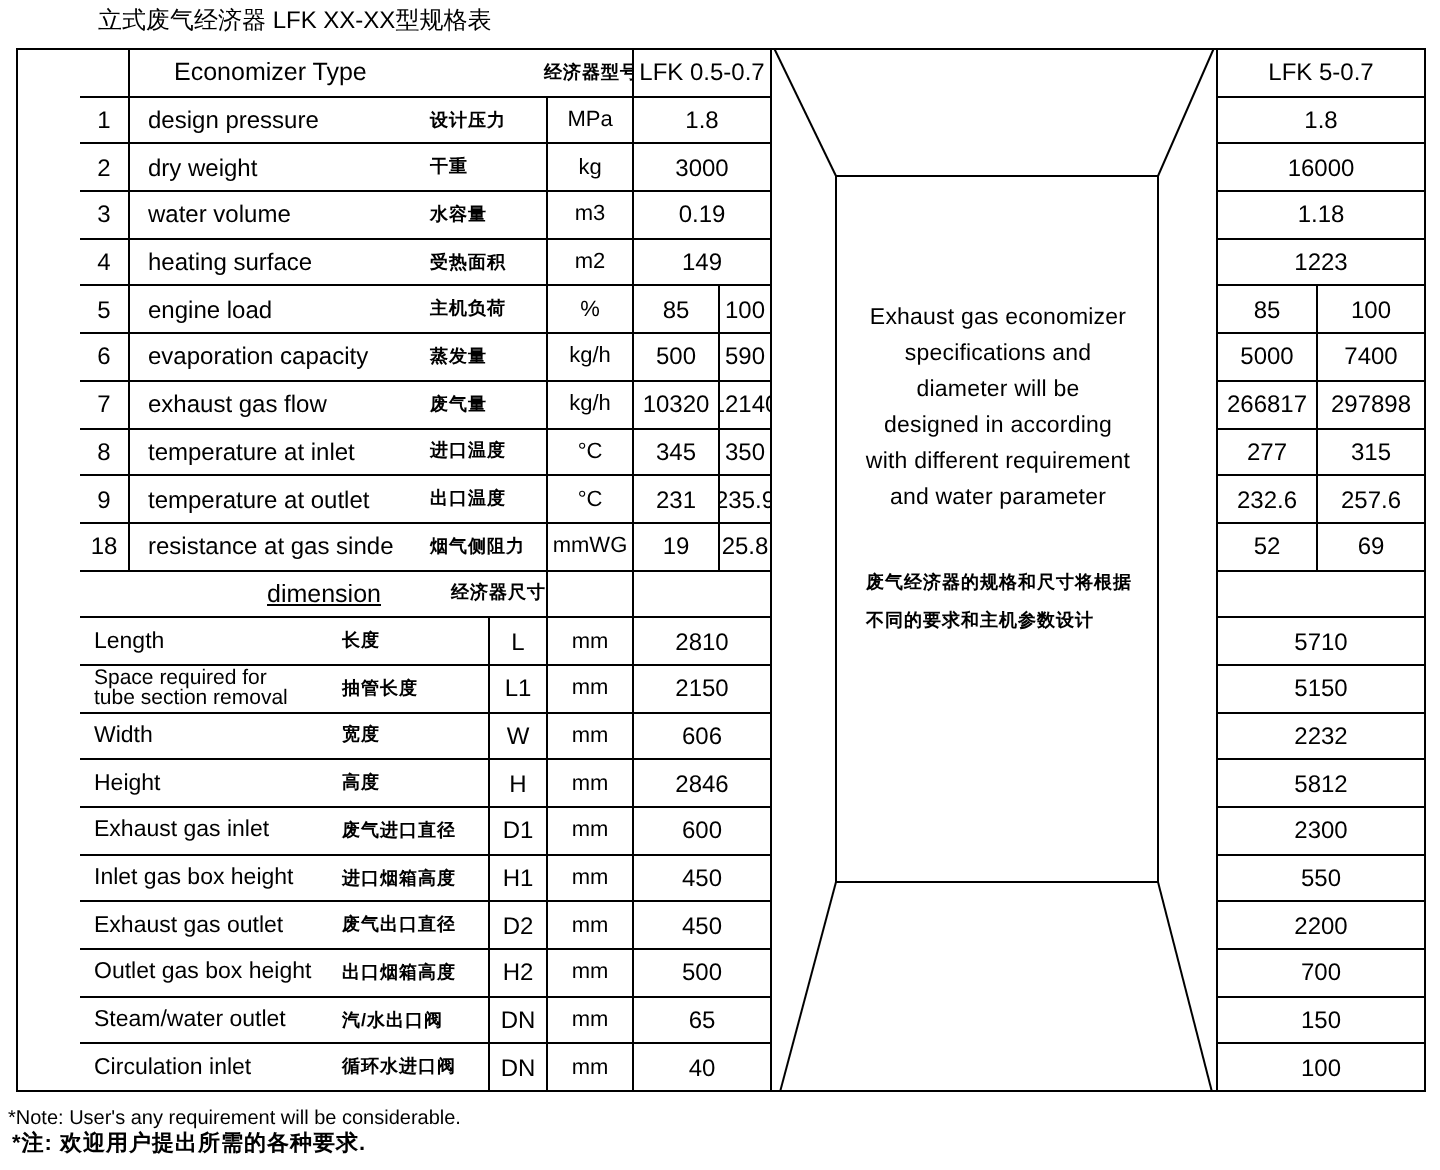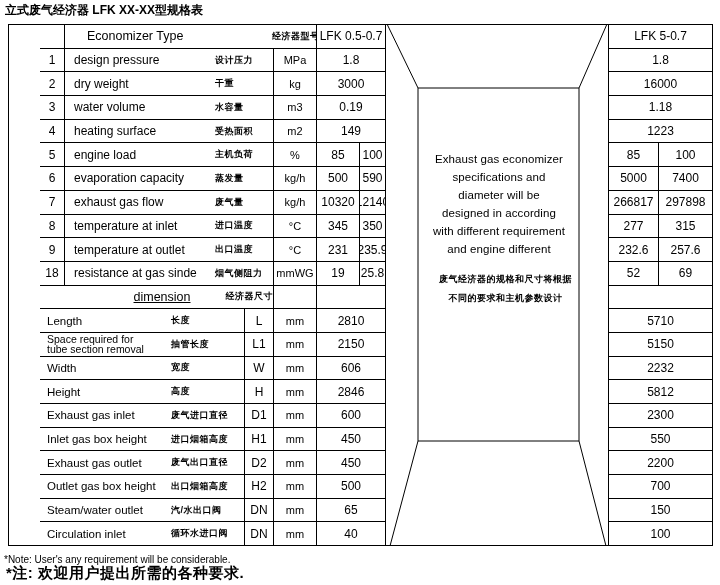--- a/index.html
+++ b/index.html
@@ -3,21 +3,21 @@
 <meta charset="utf-8">
 <style>
   html,body{margin:0;padding:0;}
   body{
     width:720px;height:585px;background:#fff;color:#000;
     font-family:"Liberation Sans",sans-serif;position:relative;overflow:hidden;
   }
   
   .titlebar{position:absolute;left:5px;top:2px;width:708px;display:flex;justify-content:space-between;align-items:flex-start;}
   .title-en{font-size:11.5px;font-weight:bold;text-decoration:underline;letter-spacing:.1px;white-space:nowrap;}
-  .title-zh{font-size:12px;font-weight:bold;white-space:nowrap;}
+  .title-zh{font-size:12px;font-weight:normal;white-space:nowrap;margin-left:44px;}
   
   .outer{position:absolute;left:8px;top:24px;width:705px;height:522px;border:1px solid #000;box-sizing:border-box;}
   
   .tbl{position:absolute;top:24px;height:522px;border:1px solid #000;box-sizing:border-box;display:flex;flex-direction:column;background:#fff;}
   .row{flex:1;display:flex;border-bottom:1px solid #000;box-sizing:border-box;min-height:0;}
   .row:last-child{border-bottom:none;}
   .c{box-sizing:border-box;border-right:1px solid #000;display:flex;align-items:center;justify-content:center;font-size:12px;white-space:nowrap;overflow:hidden;}
   .c:last-child{border-right:none;}
   .zh{font-size:9px;font-weight:bold;letter-spacing:.5px;}
   
@@ -41,24 +41,24 @@
   .sym{width:29px;flex:none;}
   
   .rtable{left:608px;width:105px;}
   .full{flex:1;}
   .rv1{width:50px;flex:none;}
   .rv2{flex:1;}
   
   .mid-svg{position:absolute;left:386px;top:24px;width:222px;height:522px;}
   .mid-text{position:absolute;left:420px;top:150px;width:158px;text-align:center;}
   .mid-en{font-size:11.5px;line-height:18px;letter-spacing:.1px;}
-  .mid-zh{margin-top:12px;text-align:center;padding-left:13px;font-size:9px;font-weight:bold;line-height:19px;letter-spacing:.5px;}
+  .mid-zh{margin-top:24px;text-align:left;padding-left:13px;font-size:9px;font-weight:bold;line-height:19px;letter-spacing:.5px;}
   
   .note-en{position:absolute;left:4px;top:554px;font-size:10px;white-space:nowrap;}
-  .note-zh{position:absolute;left:6px;top:564px;font-size:15px;font-weight:bold;white-space:nowrap;letter-spacing:.5px;}
+  .note-zh{position:absolute;left:6px;top:564px;font-size:11px;font-weight:bold;white-space:nowrap;letter-spacing:.5px;}
 </style>
 </head>
 <body>
 
 <div class="titlebar">
   <span class="title-zh">立式废气经济器 LFK XX-XX型规格表</span>
 </div>
 
 <div class="outer"></div>
 
@@ -73,21 +73,21 @@
   <path d="M193,417 L220,522" stroke="#000" stroke-width="1" fill="none"></path>
 </svg>
 
 <div class="mid-text">
   <div class="mid-en">
     <div>Exhaust gas economizer</div>
     <div>specifications and</div>
     <div>diameter will be</div>
     <div>designed in according</div>
     <div>with different requirement</div>
-    <div>and engine different</div>
+    <div>and water parameter</div>
   </div>
   <div class="mid-zh">
     <div>废气经济器的规格和尺寸将根据</div>
     <div>不同的要求和主机参数设计</div>
   </div>
 </div>
 
 <div class="tbl ltable">
 
   <div class="row">

